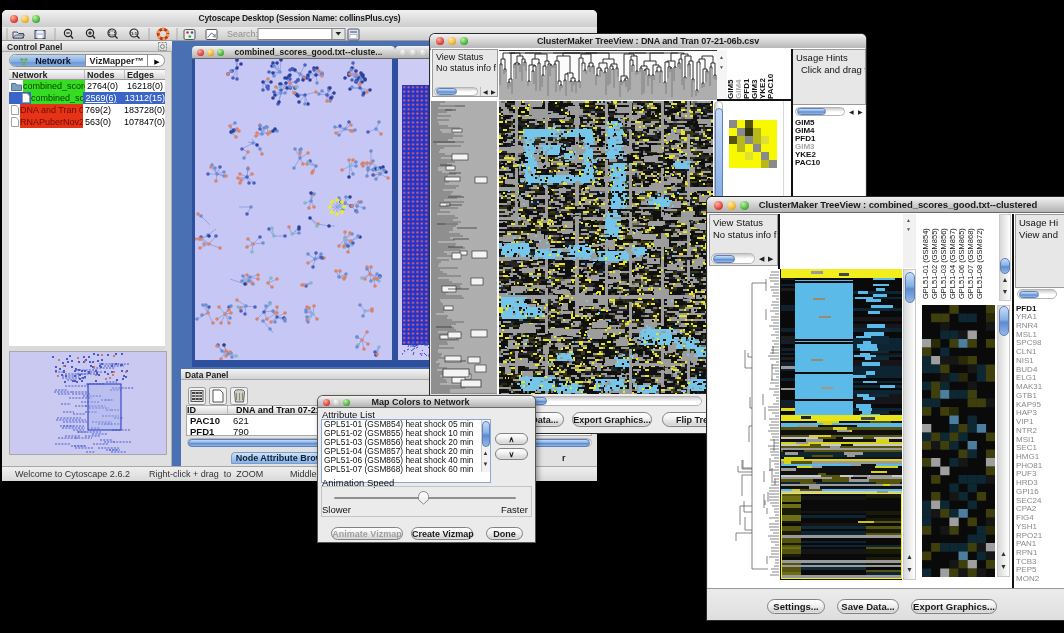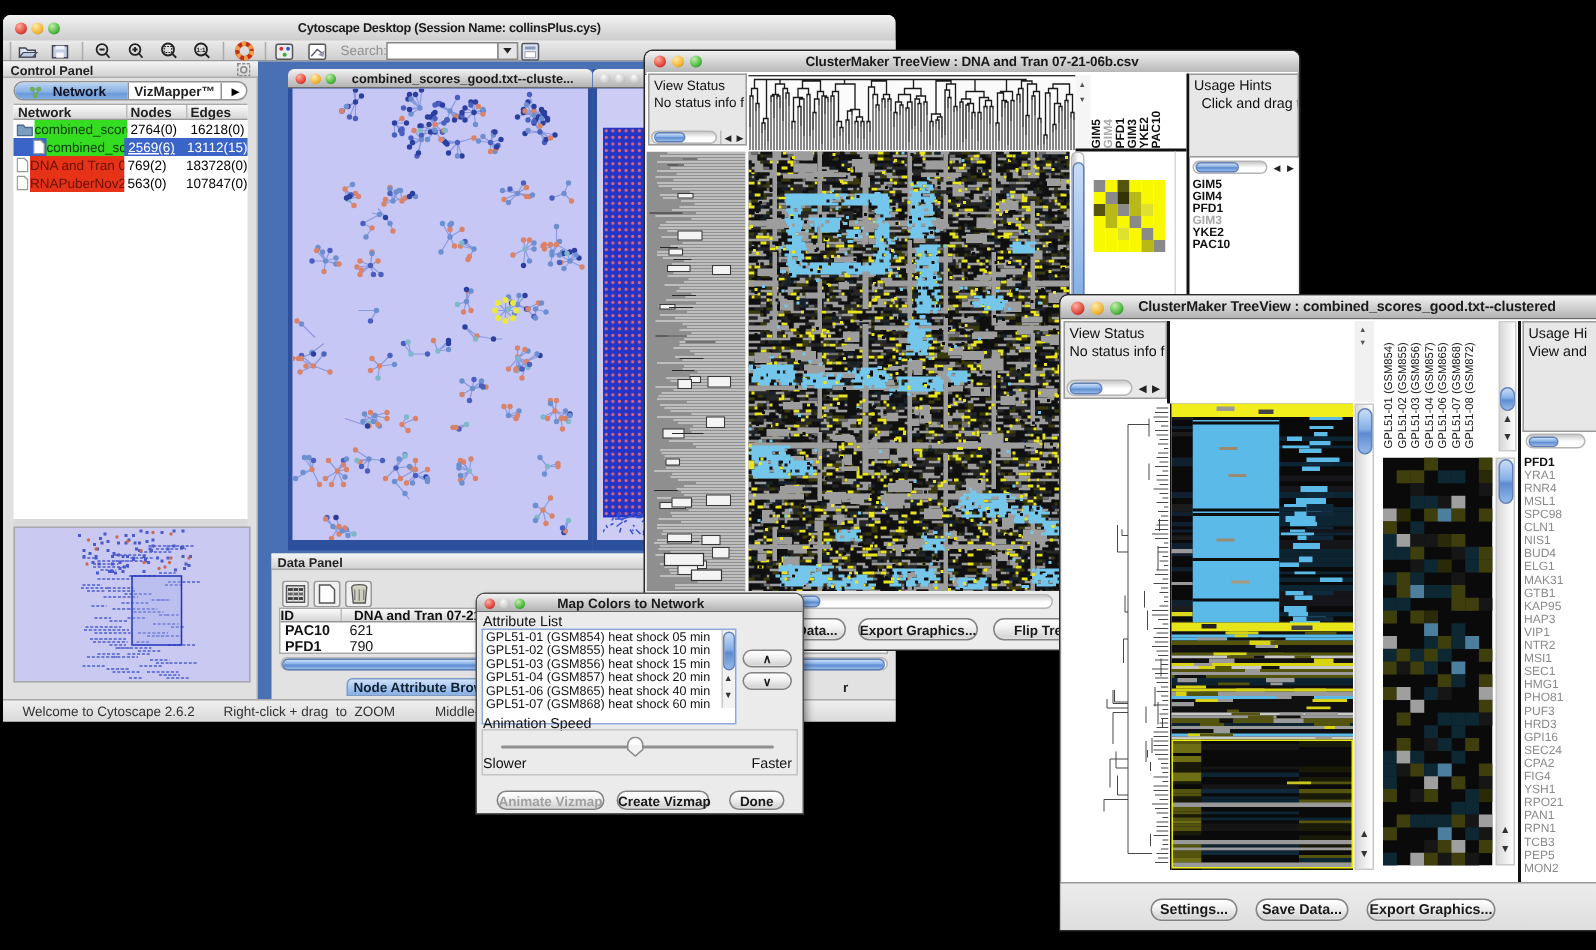--- a/index.html
+++ b/index.html
@@ -1035,21 +1035,21 @@
 <div class="tbar abs" style="left:318px;top:396px;width:217px;height:12px;border-radius:5px 5px 0 0;">
     <div class="light red" style="left:5px;top:2.5px;width:7px;height:7px;"></div>
     <div class="light gry" style="left:15px;top:2.5px;width:7px;height:7px;"></div>
     <div class="light grn" style="left:25px;top:2.5px;width:7px;height:7px;"></div>
     <div class="tbar-txt" style="font-size:9px;line-height:12px;padding-right:12px;">Map Colors to Network</div>
   </div>
 <div class="abs" style="left:322px;top:409px;font-size:9.5px;color:#111;">Attribute List</div>
 <div class="abs" style="left:321px;top:419px;width:170px;height:64px;background:#fff;border:1.5px solid #8aa8d8;font-size:8.4px;color:#111;overflow:hidden;">
     <div style="height:9px;line-height:9px;white-space:nowrap;padding-left:2px;">GPL51-01 (GSM854) heat shock 05 min</div>
     <div style="height:9px;line-height:9px;white-space:nowrap;padding-left:2px;">GPL51-02 (GSM855) heat shock 10 min</div>
-    <div style="height:9px;line-height:9px;white-space:nowrap;padding-left:2px;">GPL51-03 (GSM856) heat shock 15 min</div>
+    <div style="height:9px;line-height:9px;white-space:nowrap;padding-left:2px;">GPL51-03 (GSM856) heat shock 20 min</div>
     <div style="height:9px;line-height:9px;white-space:nowrap;padding-left:2px;">GPL51-04 (GSM857) heat shock 20 min</div>
     <div style="height:9px;line-height:9px;white-space:nowrap;padding-left:2px;">GPL51-06 (GSM865) heat shock 40 min</div>
     <div style="height:9px;line-height:9px;white-space:nowrap;padding-left:2px;">GPL51-07 (GSM868) heat shock 60 min</div>
   </div>
 <div class="abs" style="left:481px;top:420px;width:9px;height:52px;background:#f2f2f2;border-left:1px solid #ccc;"></div>
 <div class="sbthumb" style="position:absolute;left:481.5px;top:421px;width:8px;height:26px;"></div>
 <div class="abs" style="left:481px;top:449px;width:9px;height:23px;font-size:6px;color:#333;">
     <span style="position:absolute;left:1.5px;top:1px;">▲</span>
     <span style="position:absolute;left:1.5px;top:12px;">▼</span>
   </div>

